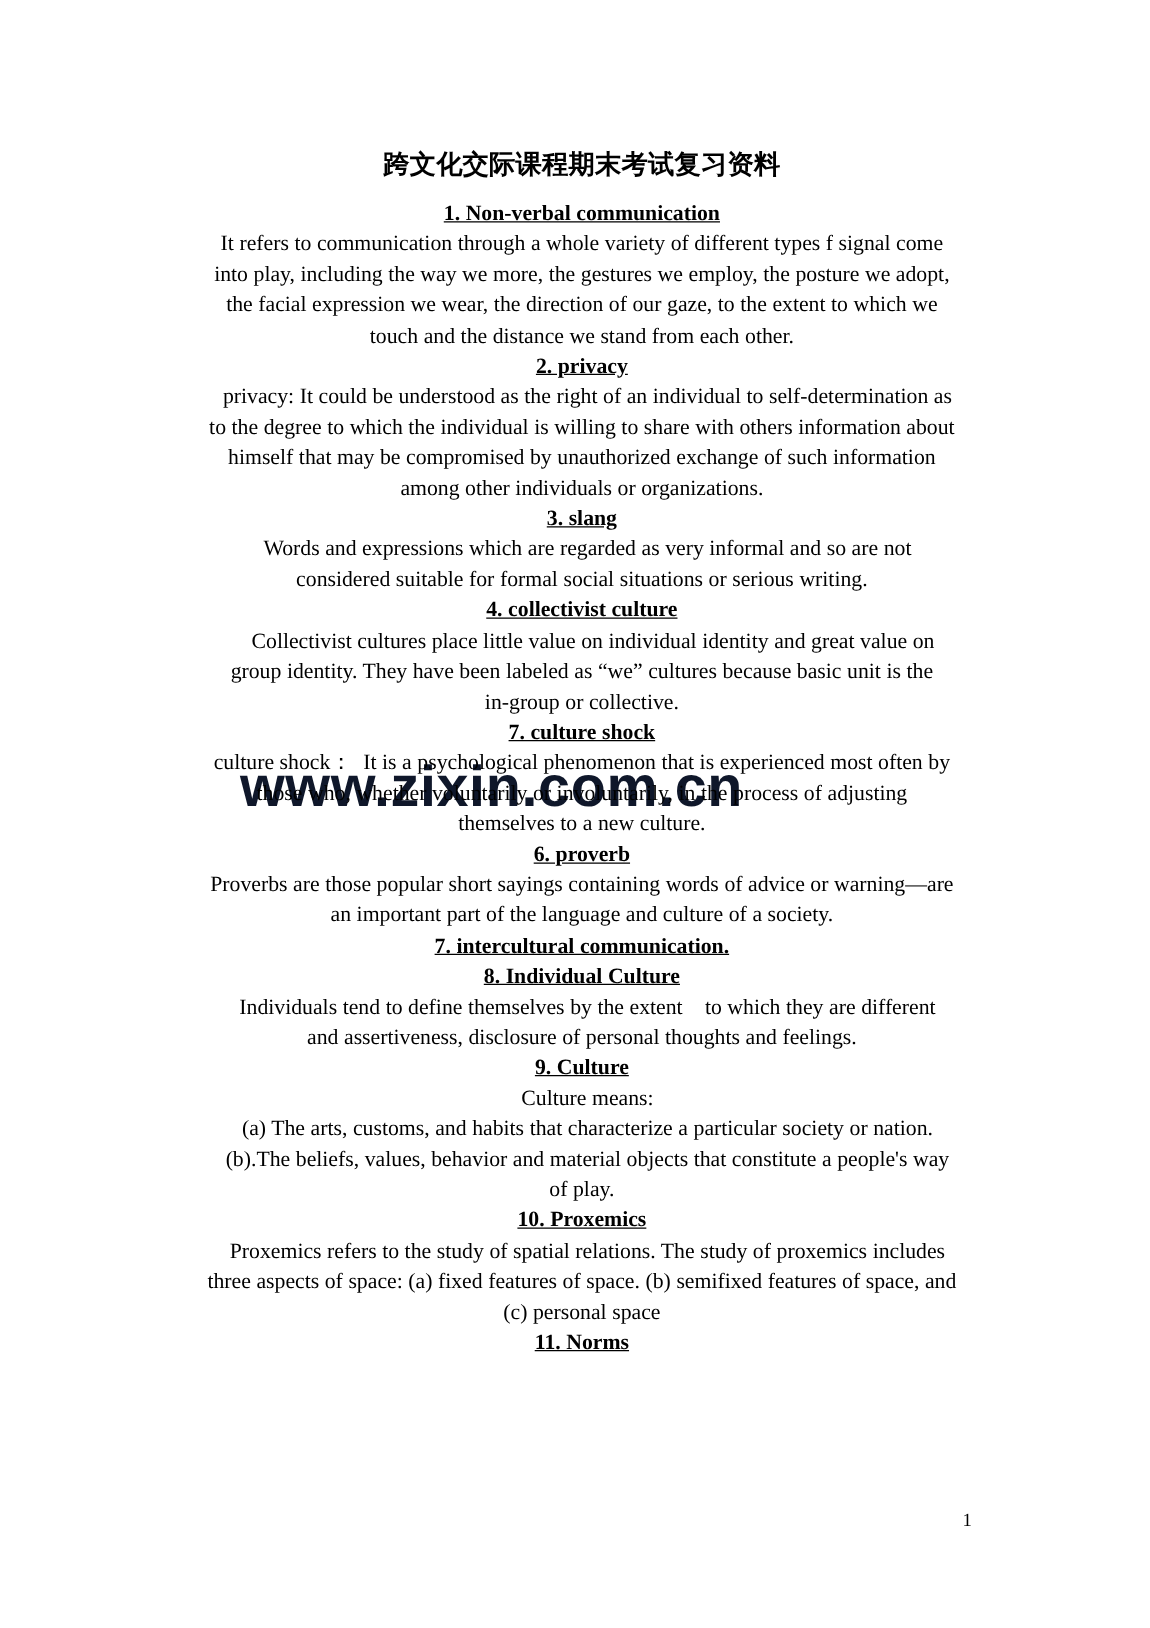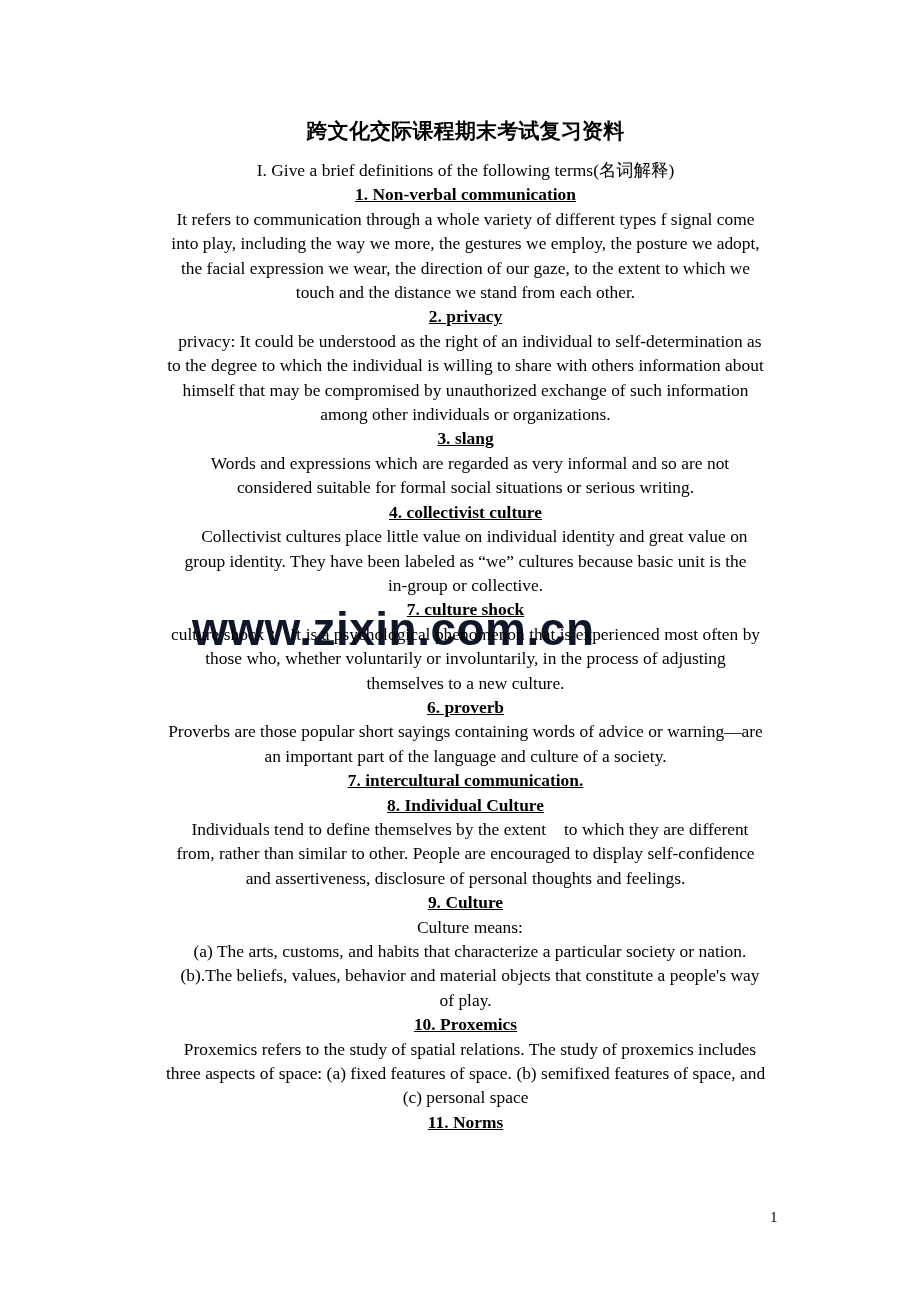--- a/index.html
+++ b/index.html
@@ -87,21 +87,20 @@
 <body>
 
 <div id="page">
 
   <div id="watermark">www.zixin.com.cn</div>
 
   <div id="content">
 
     <h1 class="doc-title">跨文化交际课程期末考试复习资料</h1>
 
-    <p class="line">I. Give a brief definitions of the following terms(名词解释)</p>
 
     <div id="entries">
         <div class="entry">
           <p class="line bold">1. Non-verbal communication</p>
           <p class="line">It refers to communication through a whole variety of different types f signal come</p>
           <p class="line">into play, including the way we more, the gestures we employ, the posture we adopt,</p>
           <p class="line">the facial expression we wear, the direction of our gaze, to the extent to which we</p>
           <p class="line">touch and the distance we stand from each other.</p>
         </div>
         <div class="entry">
@@ -132,21 +131,20 @@
           <p class="line bold">6. proverb</p>
           <p class="line">Proverbs are those popular short sayings containing words of advice or warning—are</p>
           <p class="line">an important part of the language and culture of a society.</p>
         </div>
         <div class="entry">
           <p class="line bold">7. intercultural communication.</p>
         </div>
         <div class="entry">
           <p class="line bold">8. Individual Culture</p>
           <p class="line">  Individuals tend to define themselves by the extent    to which they are different</p>
-          <p class="line">from, rather than similar to other. People are encouraged to display self-confidence</p>
           <p class="line">and assertiveness, disclosure of personal thoughts and feelings.</p>
         </div>
         <div class="entry">
           <p class="line bold">9. Culture</p>
           <p class="line">  Culture means:</p>
           <p class="line">  (a) The arts, customs, and habits that characterize a particular society or nation.</p>
           <p class="line">  (b).The beliefs, values, behavior and material objects that constitute a people's way</p>
           <p class="line">of play.</p>
         </div>
         <div class="entry">

